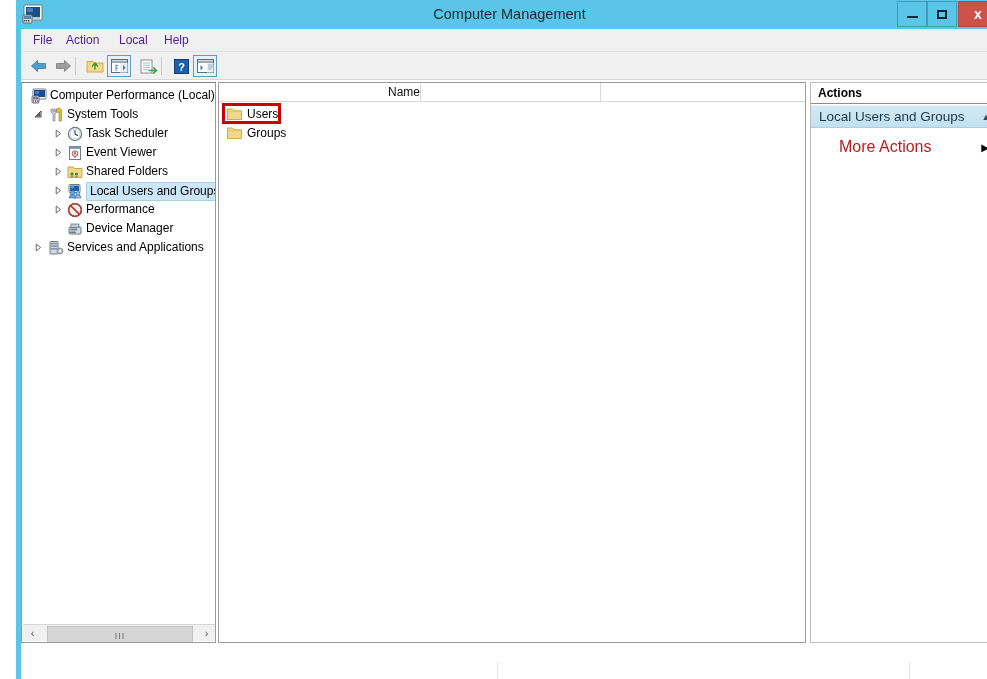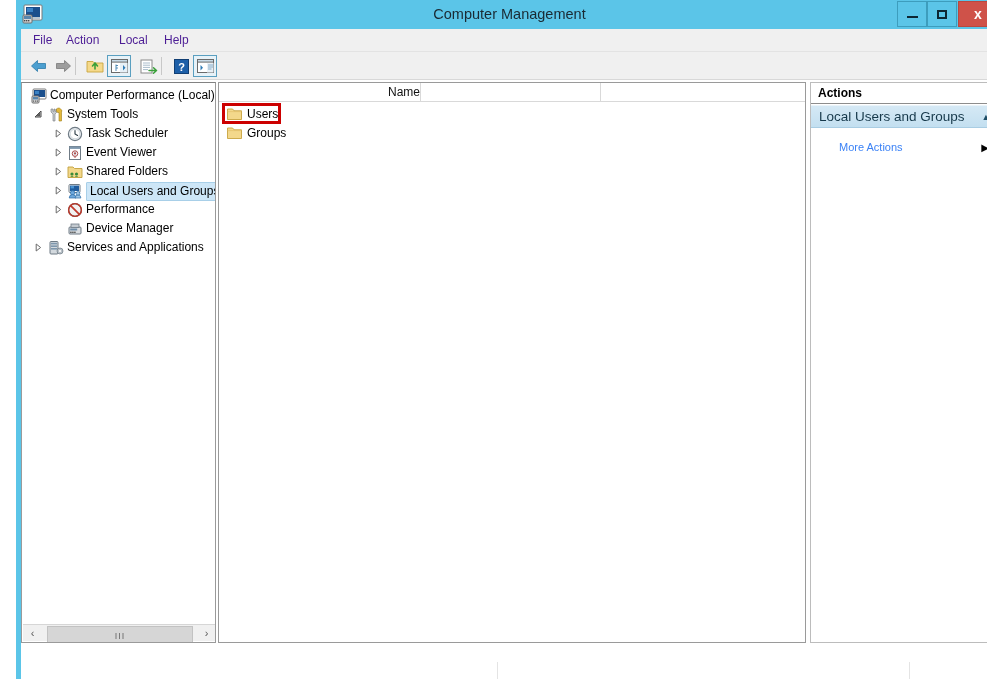--- a/index.html
+++ b/index.html
@@ -347,22 +347,22 @@
     position: absolute;
     left: 0; top: 53px;
     width: 186px;
     height: 22px;
     display: flex;
     align-items: center;
     cursor: default;
   }
   #more-actions-label {
     padding-left: 28px;
-    font-size: 11px;
-    color: #3b82f6;
+    font-size: 16px;
+    color: #b91c1c;
     flex: 1;
   }
   #more-actions-arrow {
     width: 24px;
     text-align: center;
     font-size: 10px;
     color: #000;
   }
 
   

